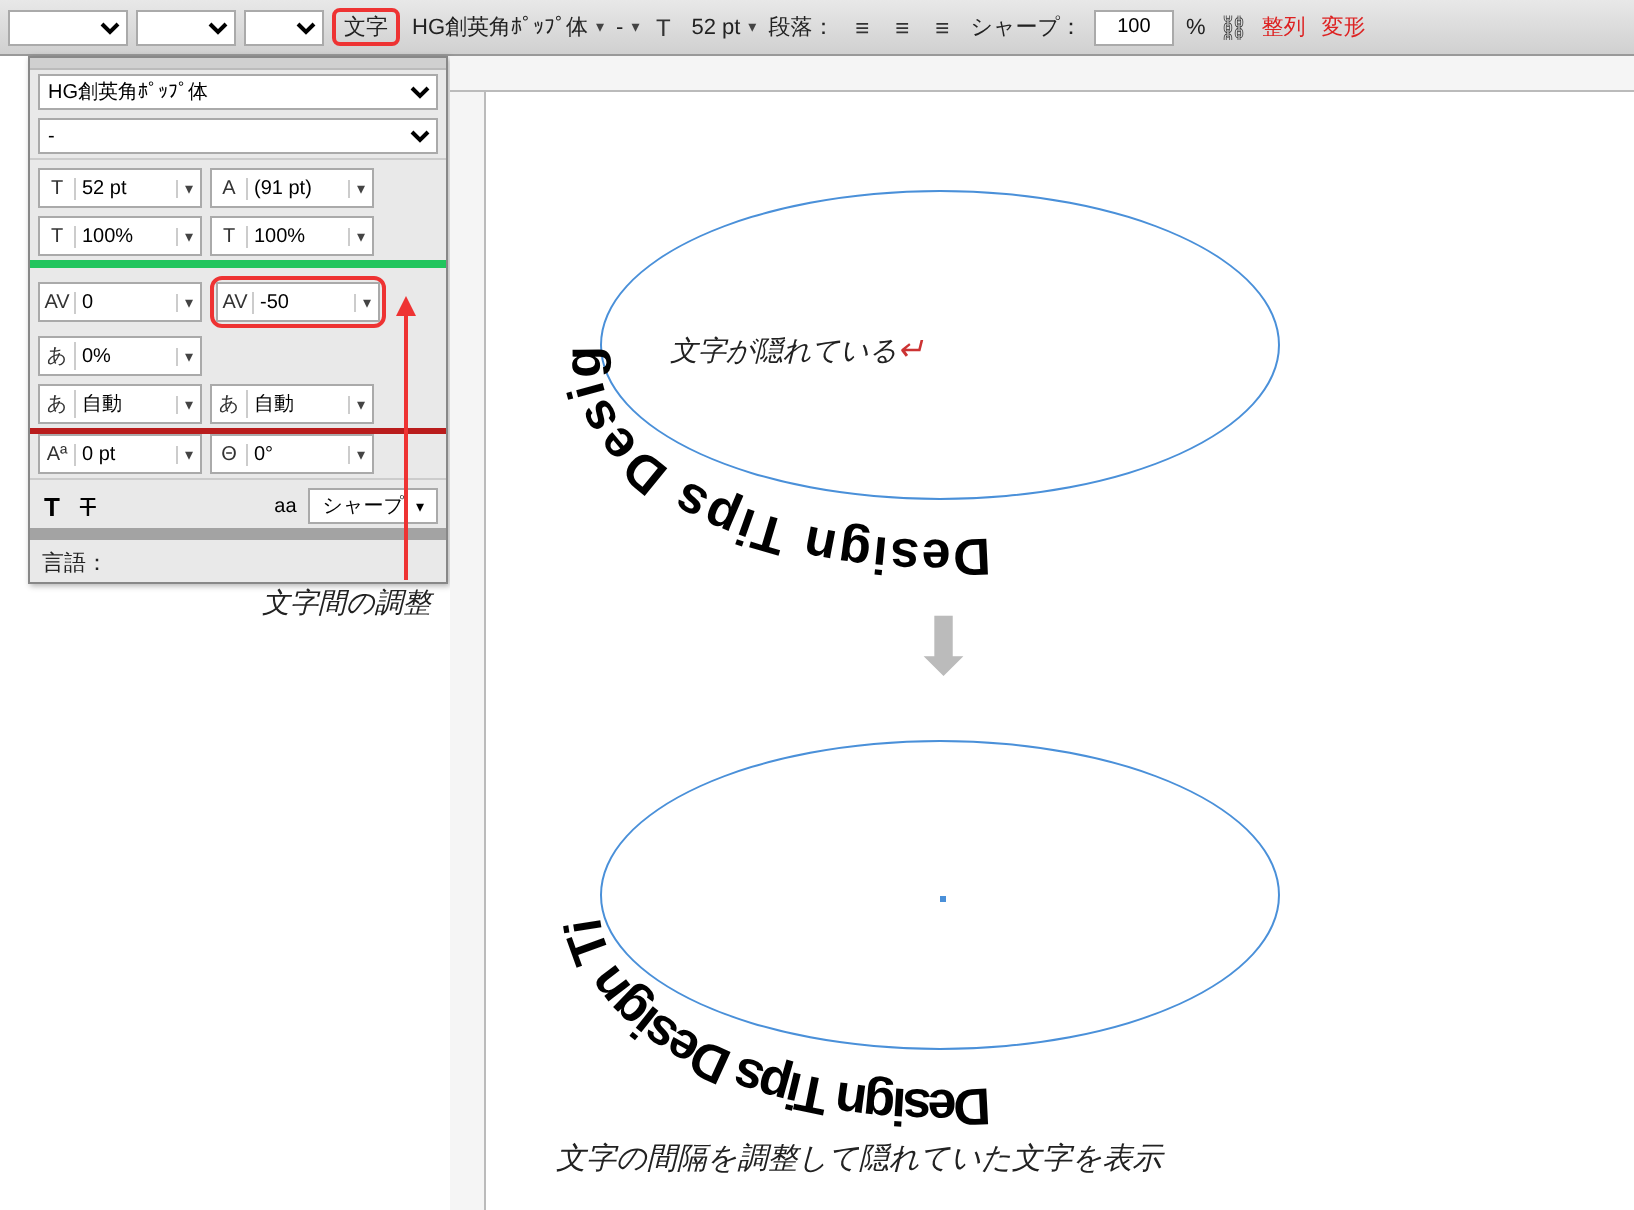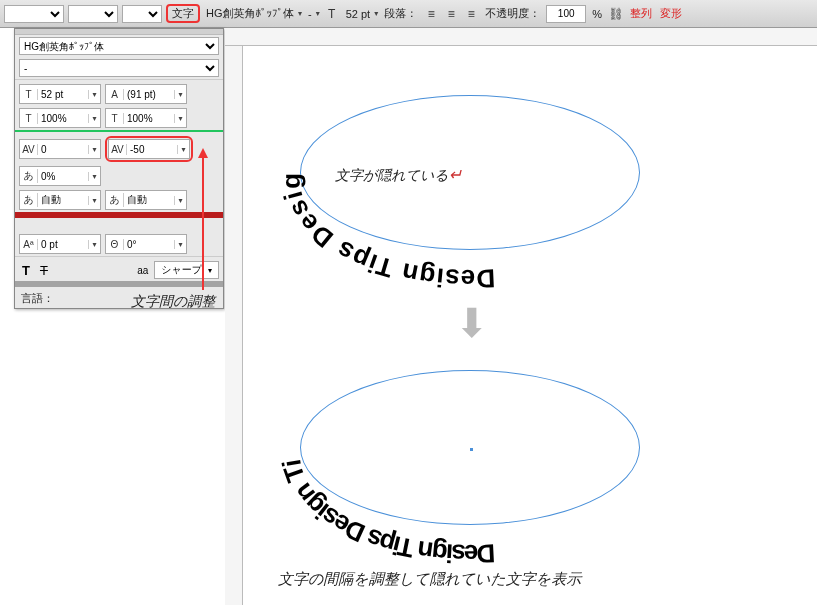--- a/index.html
+++ b/index.html
@@ -60,21 +60,21 @@
     <span class="tb-label">-</span>
   </span>
   <span class="tb-icon">T</span>
   <span class="tb-dd">
     <span class="tb-label">52 pt</span>
   </span>
   <span class="tb-label">段落：</span>
   <span class="tb-icon">≡</span>
   <span class="tb-icon">≡</span>
   <span class="tb-icon">≡</span>
-  <span class="tb-label">不透明度：</span>
+  <span class="tb-label">シャープ：</span>
   <input class="tb-input" value="100" style="">
   <span class="tb-label">%</span>
   <span class="tb-icon">⛓</span>
   <span class="tb-label" style="color:#d22">整列</span>
   <span class="tb-label" style="color:#d22">変形</span>
 </div>
 
 <div class="char-panel">
   <div class="cp-topgrip"></div>
   <div class="row">
@@ -100,21 +100,21 @@
         <span class="icn">T</span>
         <input value="100%" style="">
         <span class="dd">▾</span>
       </div>
     <div class="cp-field">
         <span class="icn">T</span>
         <input value="100%" style="">
         <span class="dd">▾</span>
       </div>
   </div>
-  <div class="row" style="border-top:2px solid #22c55e;padding-top:4px">
+  <div class="row" style="border-top:4px solid #22c55e;padding-top:4px">
     <div class="cp-field">
         <span class="icn">AV</span>
         <input value="0" style="">
         <span class="dd">▾</span>
       </div>
     <span class="cp-hl">
       <div class="cp-field">
           <span class="icn">AV</span>
           <input value="-50" style="">
           <span class="dd">▾</span>
@@ -133,21 +133,21 @@
         <span class="icn">あ</span>
         <input value="自動" style="">
         <span class="dd">▾</span>
       </div>
     <div class="cp-field">
         <span class="icn">あ</span>
         <input value="自動" style="">
         <span class="dd">▾</span>
       </div>
   </div>
-  <div class="row" style="border-top:6px solid #b91c1c;padding-top:16px">
+  <div class="row" style="border-top:3px solid #b91c1c;padding-top:0">
     <div class="cp-field">
         <span class="icn">Aª</span>
         <input value="0 pt" style="">
         <span class="dd">▾</span>
       </div>
     <div class="cp-field">
         <span class="icn">Θ</span>
         <input value="0°" style="">
         <span class="dd">▾</span>
       </div>

